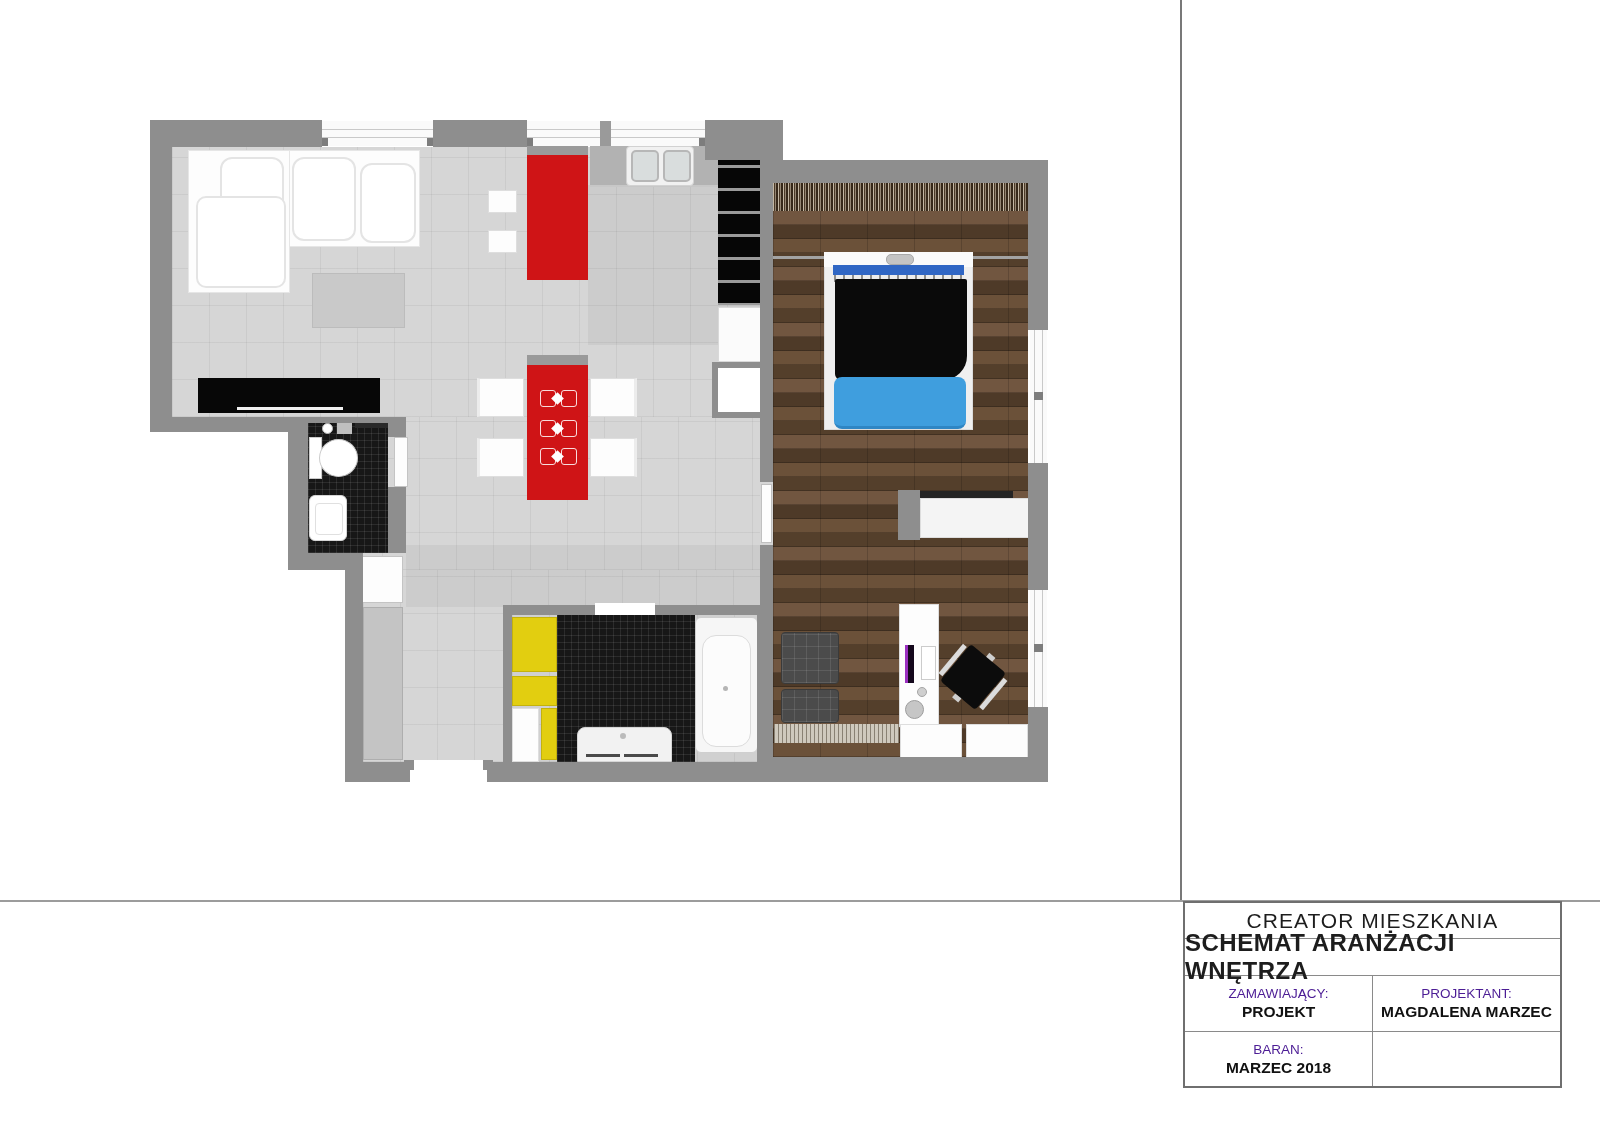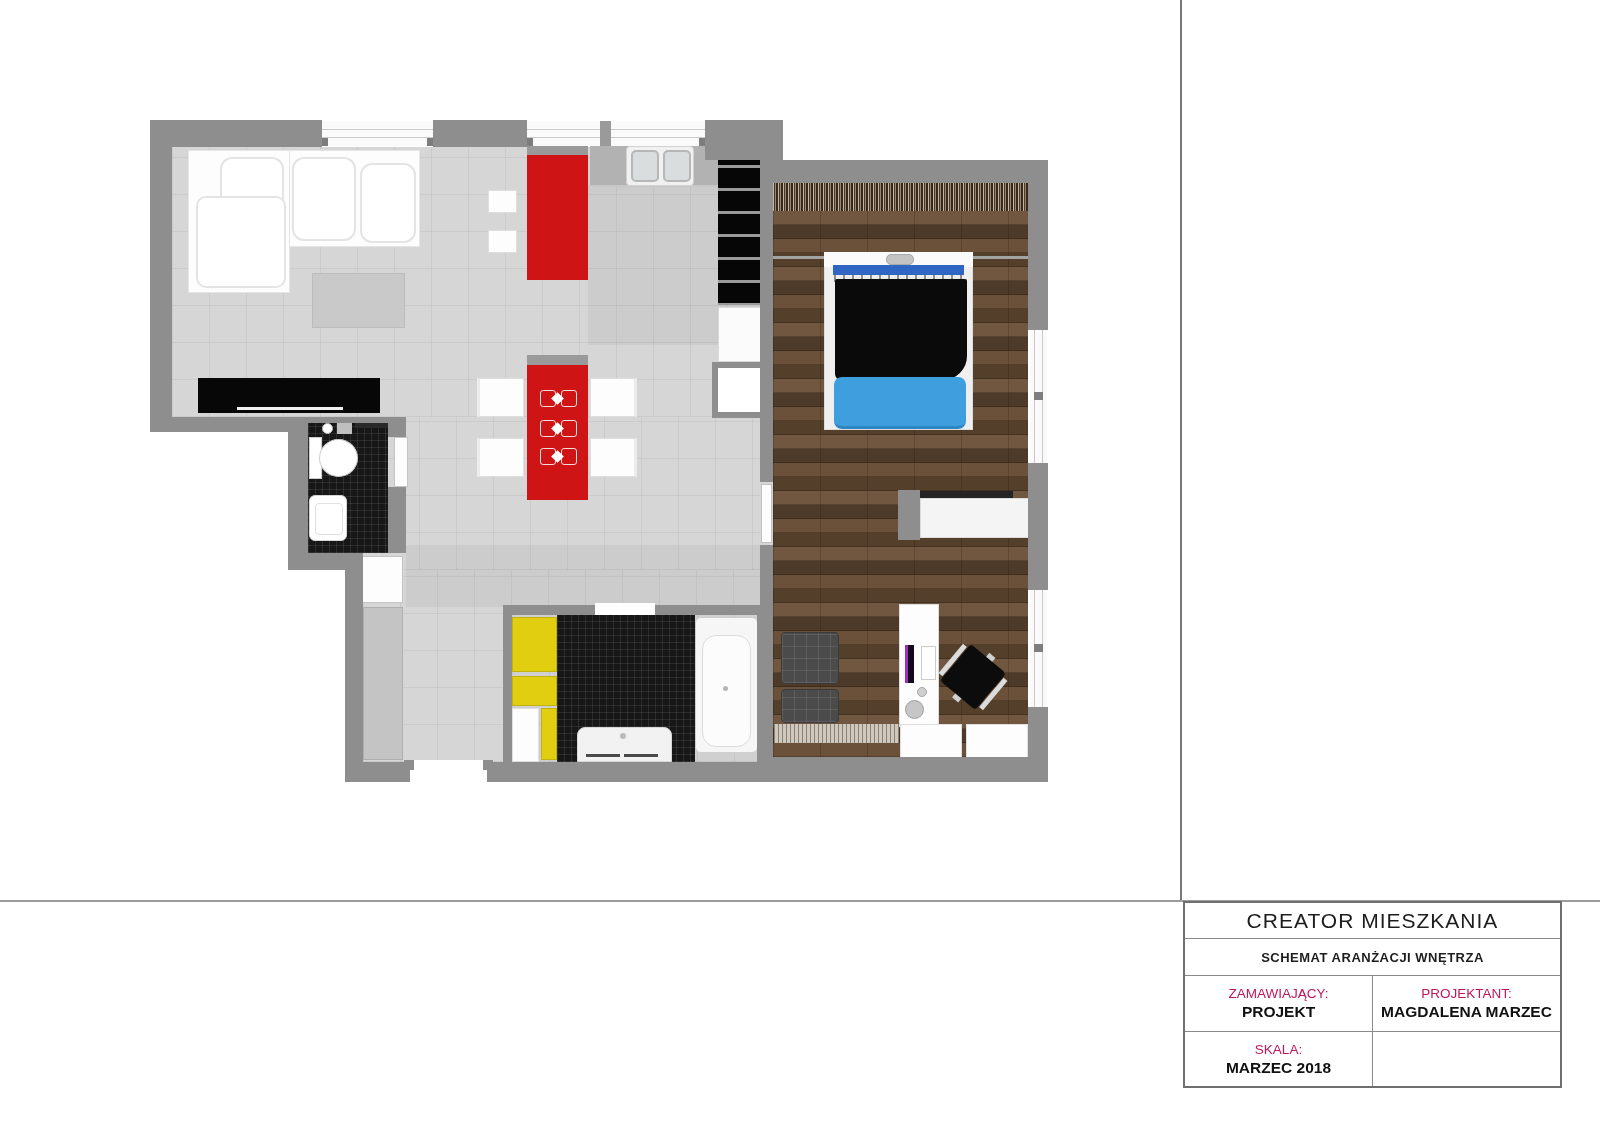--- a/index.html
+++ b/index.html
@@ -36,26 +36,26 @@
   .cushion{position:absolute;background:#ffffff;border:2px solid #e4e4e4;border-radius:12px;box-sizing:border-box;}
   .motif{position:absolute;width:35px;height:17px;}
   .motif .b1,.motif .b2{position:absolute;top:0;width:14px;height:15px;border:1px solid rgba(255,255,255,.85);border-radius:3px;}
   .motif .b1{left:0;} .motif .b2{left:21px;}
   .motif .dia{position:absolute;left:13px;top:4px;width:9px;height:9px;background:#fff;transform:rotate(45deg);}
   .circle{position:absolute;border-radius:50%;}
   
   #tblock{position:absolute;left:1183px;top:901px;width:379px;height:187px;border:2px solid #6f6f6f;box-sizing:border-box;background:#fff;color:#1d1d1d;}
   #tblock .trow{width:100%;display:flex;align-items:center;justify-content:center;box-sizing:border-box;border-bottom:1px solid #8a8a8a;}
   #tblock .t1{height:36px;font-size:21px;letter-spacing:1px;}
-  #tblock .t2{height:37px;font-size:13px;font-weight:bold;letter-spacing:.5px;}
+  #tblock .t2{height:37px;font-size:24px;font-weight:bold;letter-spacing:.5px;}
   #tblock .tgrid{display:grid;grid-template-columns:188px 1fr;grid-template-rows:56px 54px;}
   #tblock .cell{border-right:1px solid #8a8a8a;border-bottom:1px solid #8a8a8a;display:flex;flex-direction:column;align-items:center;justify-content:center;gap:2px;}
   #tblock .cell:nth-child(2n){border-right:none;}
   #tblock .cell:nth-child(3),#tblock .cell:nth-child(4){border-bottom:none;}
-  #tblock .lbl{font-size:13.5px;color:#be185d;}
+  #tblock .lbl{font-size:13.5px;color:#4c1d95;}
   #tblock .val{font-size:15.5px;font-weight:bold;color:#111;}
 </style>
 </head>
 <body>
 
 <div id="sheet">
 
   <div>
 
     <div class="floor" style="left:172px;top:147px;width:588px;height:270px;"></div>
@@ -230,19 +230,19 @@
     <div class="tgrid">
       <div class="cell">
         <div class="lbl">ZAMAWIAJĄCY:</div>
         <div class="val">PROJEKT</div>
       </div>
       <div class="cell">
         <div class="lbl">PROJEKTANT:</div>
         <div class="val">MAGDALENA MARZEC</div>
       </div>
       <div class="cell">
-        <div class="lbl">SKALA:</div>
+        <div class="lbl">BARAN:</div>
         <div class="val">MARZEC 2018</div>
       </div>
     </div>
   </div>
 
 </div>
 
 </body></html>

